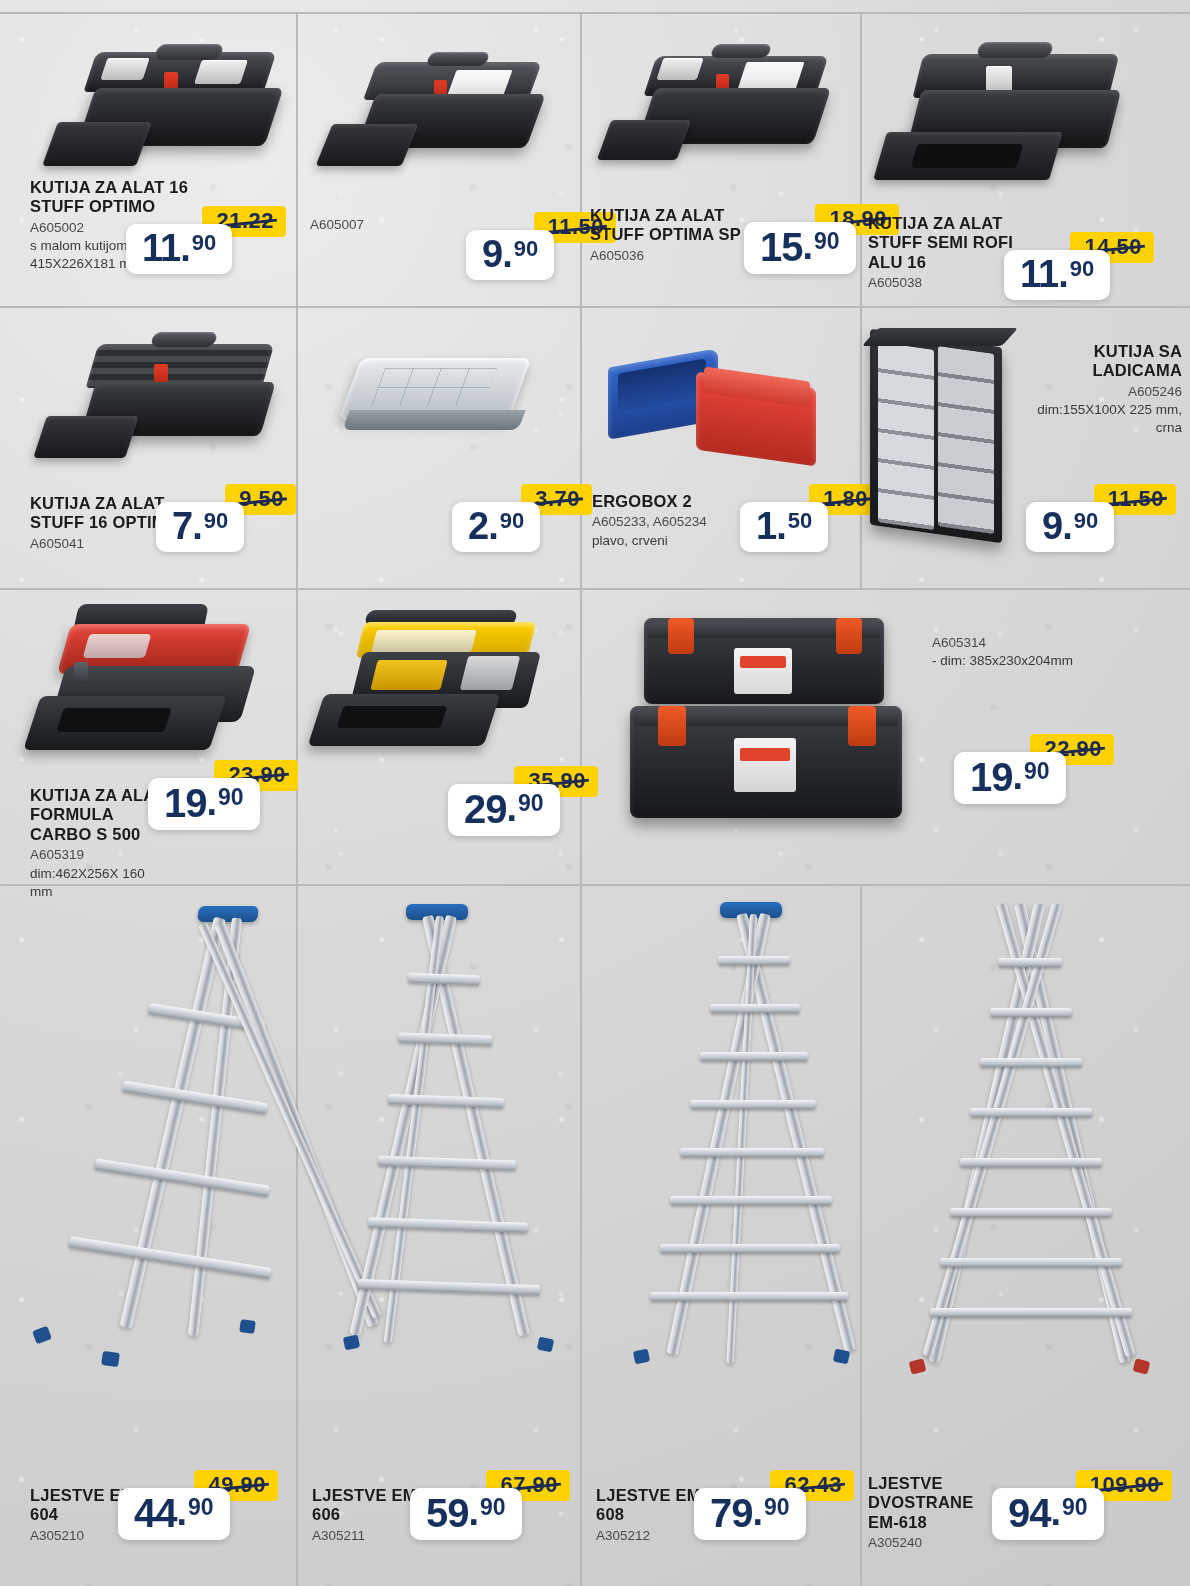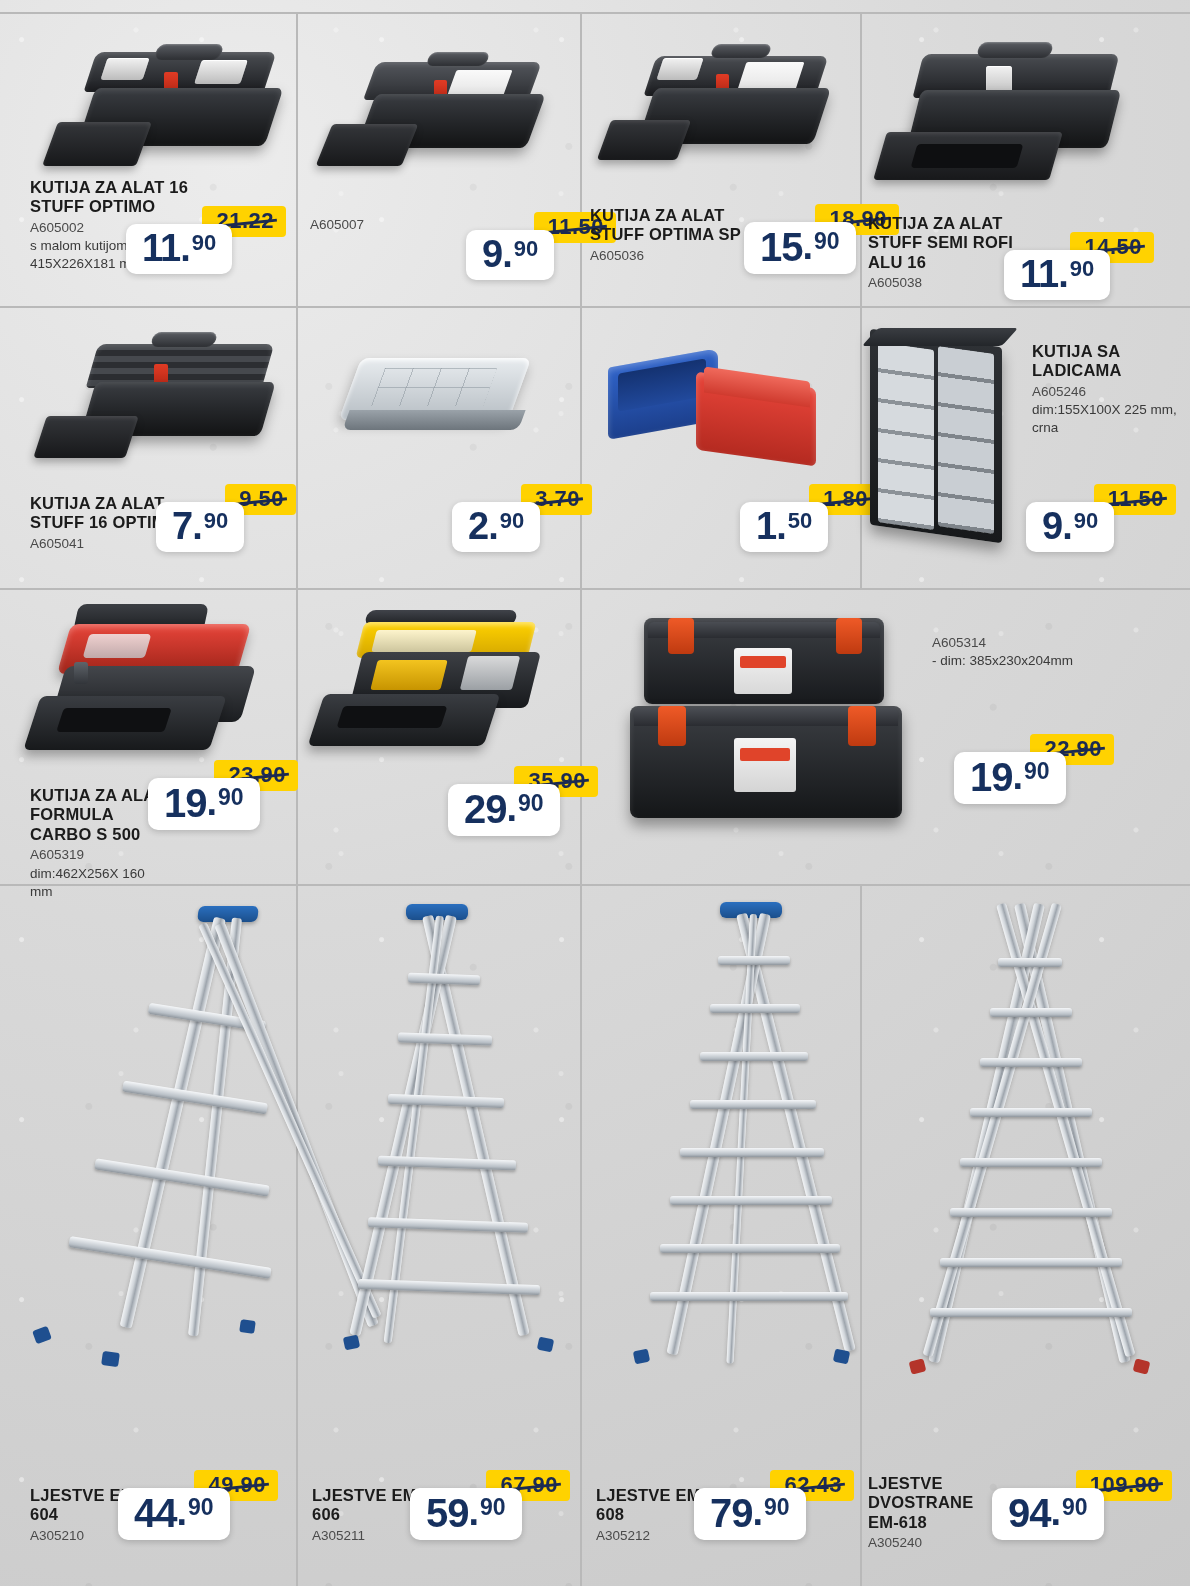--- a/index.html
+++ b/index.html
@@ -285,40 +285,45 @@
     </div>
   </div>
 
   <div class="cell" style="left:584px;top:312px;width:274px;height:272px;">
     <div class="img" style="left:20px;top:28px;width:230px;height:140px;">
       <div style="position:absolute;left:4px;top:18px;width:110px;height:72px;transform:skewY(-10deg);border-radius:4px 10px 6px 6px;background:linear-gradient(180deg,#2f63c9,#1c3f8c);box-shadow:inset 0 3px 6px rgba(255,255,255,.25);"></div>
       <div style="position:absolute;left:14px;top:26px;width:88px;height:38px;transform:skewY(-10deg);border-radius:4px;background:linear-gradient(180deg,#143271,#21499c);"></div>
       <div style="position:absolute;left:92px;top:40px;width:120px;height:78px;transform:skewY(8deg);border-radius:6px;background:linear-gradient(180deg,#e8453a,#b42a20);box-shadow:inset 0 3px 6px rgba(255,255,255,.25);"></div>
       <div style="position:absolute;left:100px;top:34px;width:106px;height:26px;transform:skewY(8deg);border-radius:4px 4px 0 0;background:linear-gradient(180deg,#f06a5c,#cf3a2e);"></div>
     </div>
+    <div style="position:absolute;left:8px;top:180px;width:180px;">
+      <div class="pname">ERGOBOX 2</div>
+      <div class="pcode">A605233, A605234</div>
+      <div class="pdesc">plavo, crveni</div>
+    </div>
     <div class="price-wrap" style="left:156px;top:172px;width:140px;height:80px;">
       <div class="old-price"><span class="strike">1.80</span></div>
       <div class="new-price">
         <span class="int">1</span>
         <span class="dot">.</span>
         <span class="dec">50</span>
       </div>
     </div>
   </div>
 
   <div class="cell" style="left:864px;top:312px;width:318px;height:272px;">
     <div class="img" style="left:6px;top:16px;width:160px;height:210px;">
       <div style="position:absolute;left:0;top:10px;width:132px;height:196px;background:linear-gradient(180deg,#2e3135,#17191b);border-radius:4px;transform:skewY(8deg);box-shadow:0 8px 14px rgba(0,0,0,.35);"></div>
       <div style="position:absolute;left:8px;top:18px;width:56px;height:180px;transform:skewY(8deg);
         background: repeating-linear-gradient(180deg,#d6dade 0 26px,#8b9197 26px 30px);border-radius:3px;"></div>
       <div style="position:absolute;left:68px;top:22px;width:56px;height:180px;transform:skewY(8deg);
         background: repeating-linear-gradient(180deg,#c9ced3 0 26px,#7e848a 26px 30px);border-radius:3px;"></div>
       <div style="position:absolute;left:0;top:0px;width:140px;height:18px;background:linear-gradient(180deg,#3a3d42,#23262a);transform:skewX(-42deg);border-radius:3px;"></div>
     </div>
-    <div style="position:absolute;left:168px;top:30px;width:150px;">
+    <div style="position:absolute;left:168px;top:30px;width:150px;text-align:right;">
       <div class="pname">KUTIJA SA LADICAMA</div>
       <div class="pcode">A605246</div>
       <div class="pdesc">dim:155X100X 225 mm, crna</div>
     </div>
     <div class="price-wrap" style="left:162px;top:172px;width:150px;height:80px;">
       <div class="old-price"><span class="strike">11.50</span></div>
       <div class="new-price">
         <span class="int">9</span>
         <span class="dot">.</span>
         <span class="dec">90</span>

